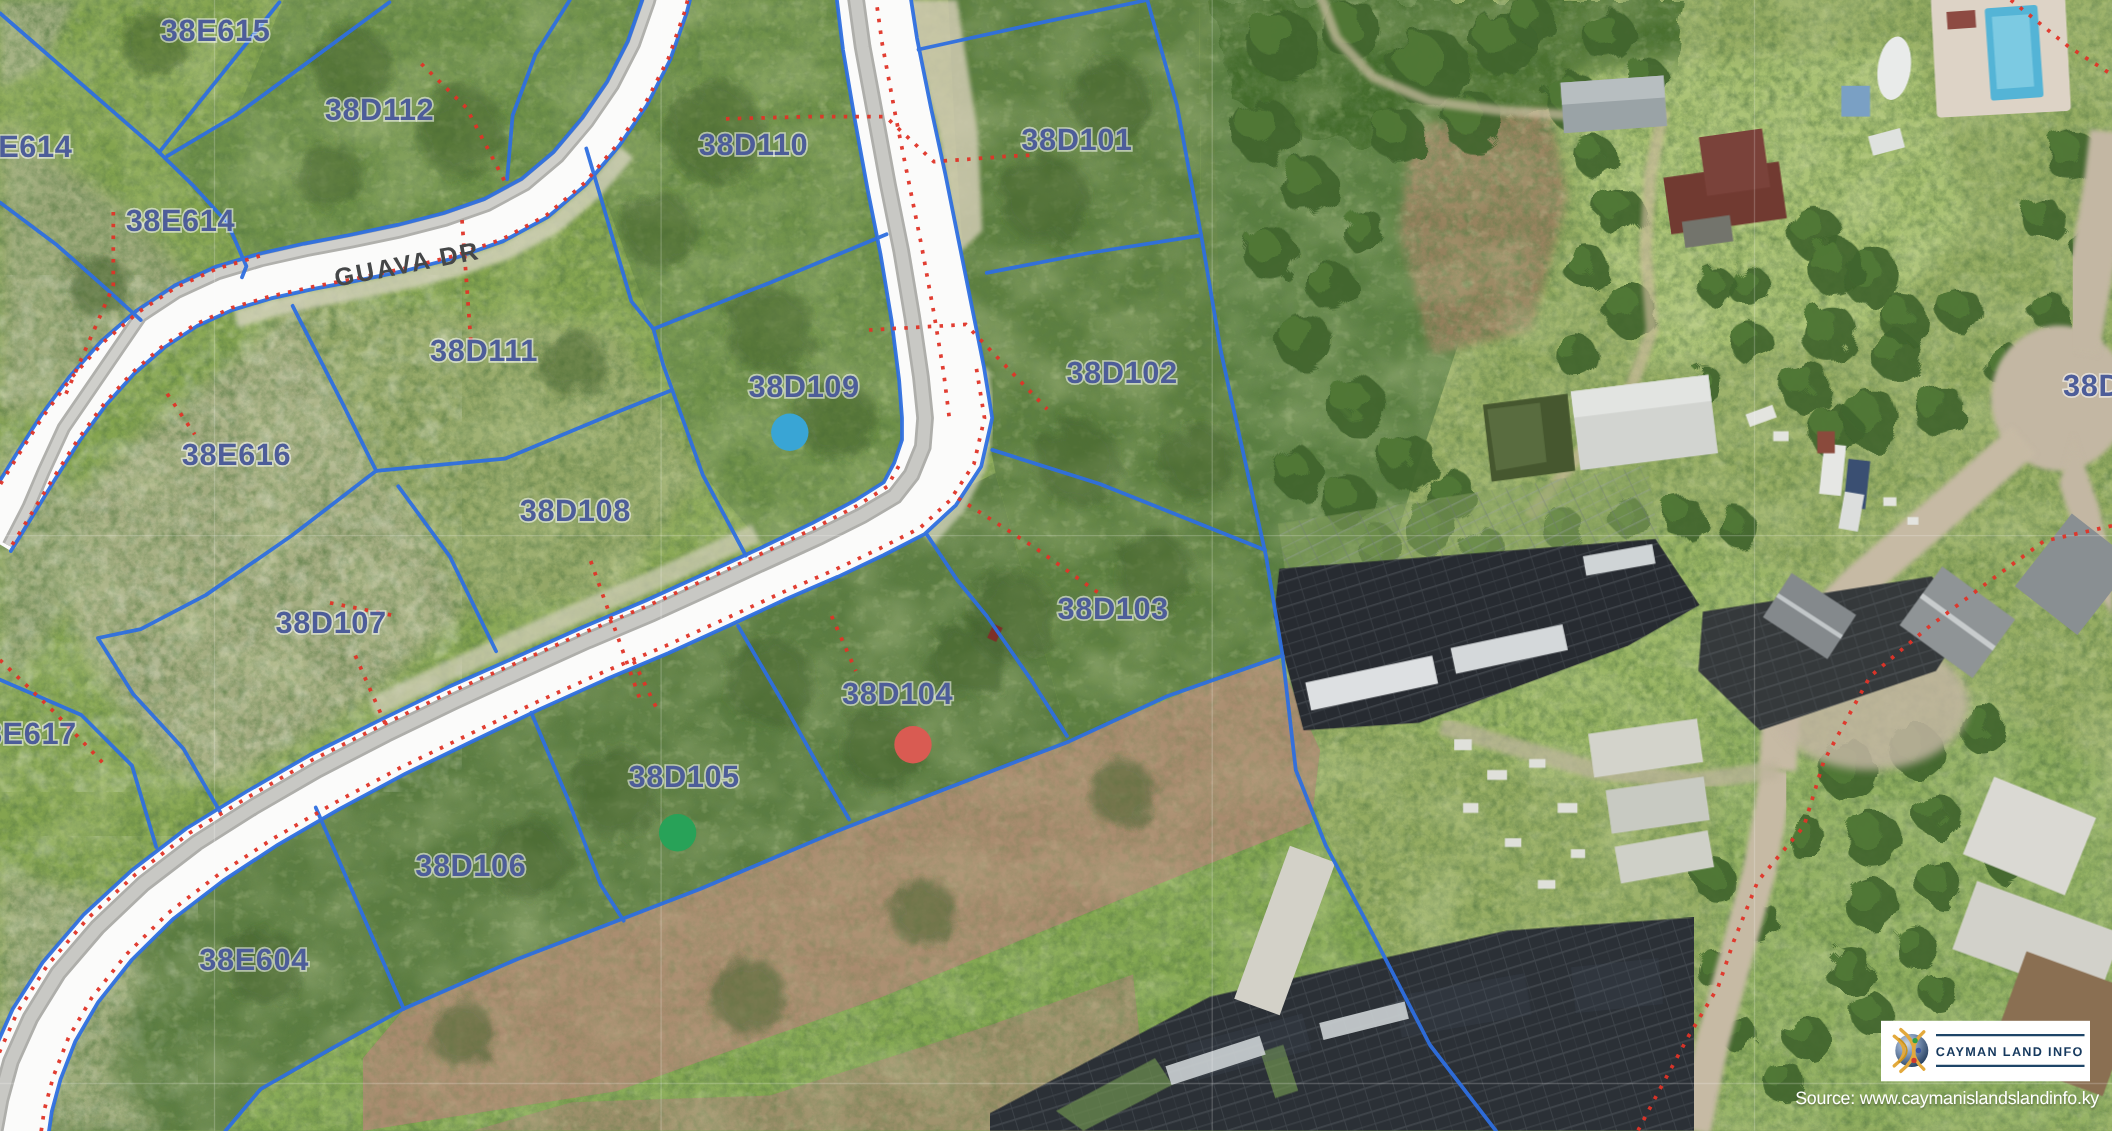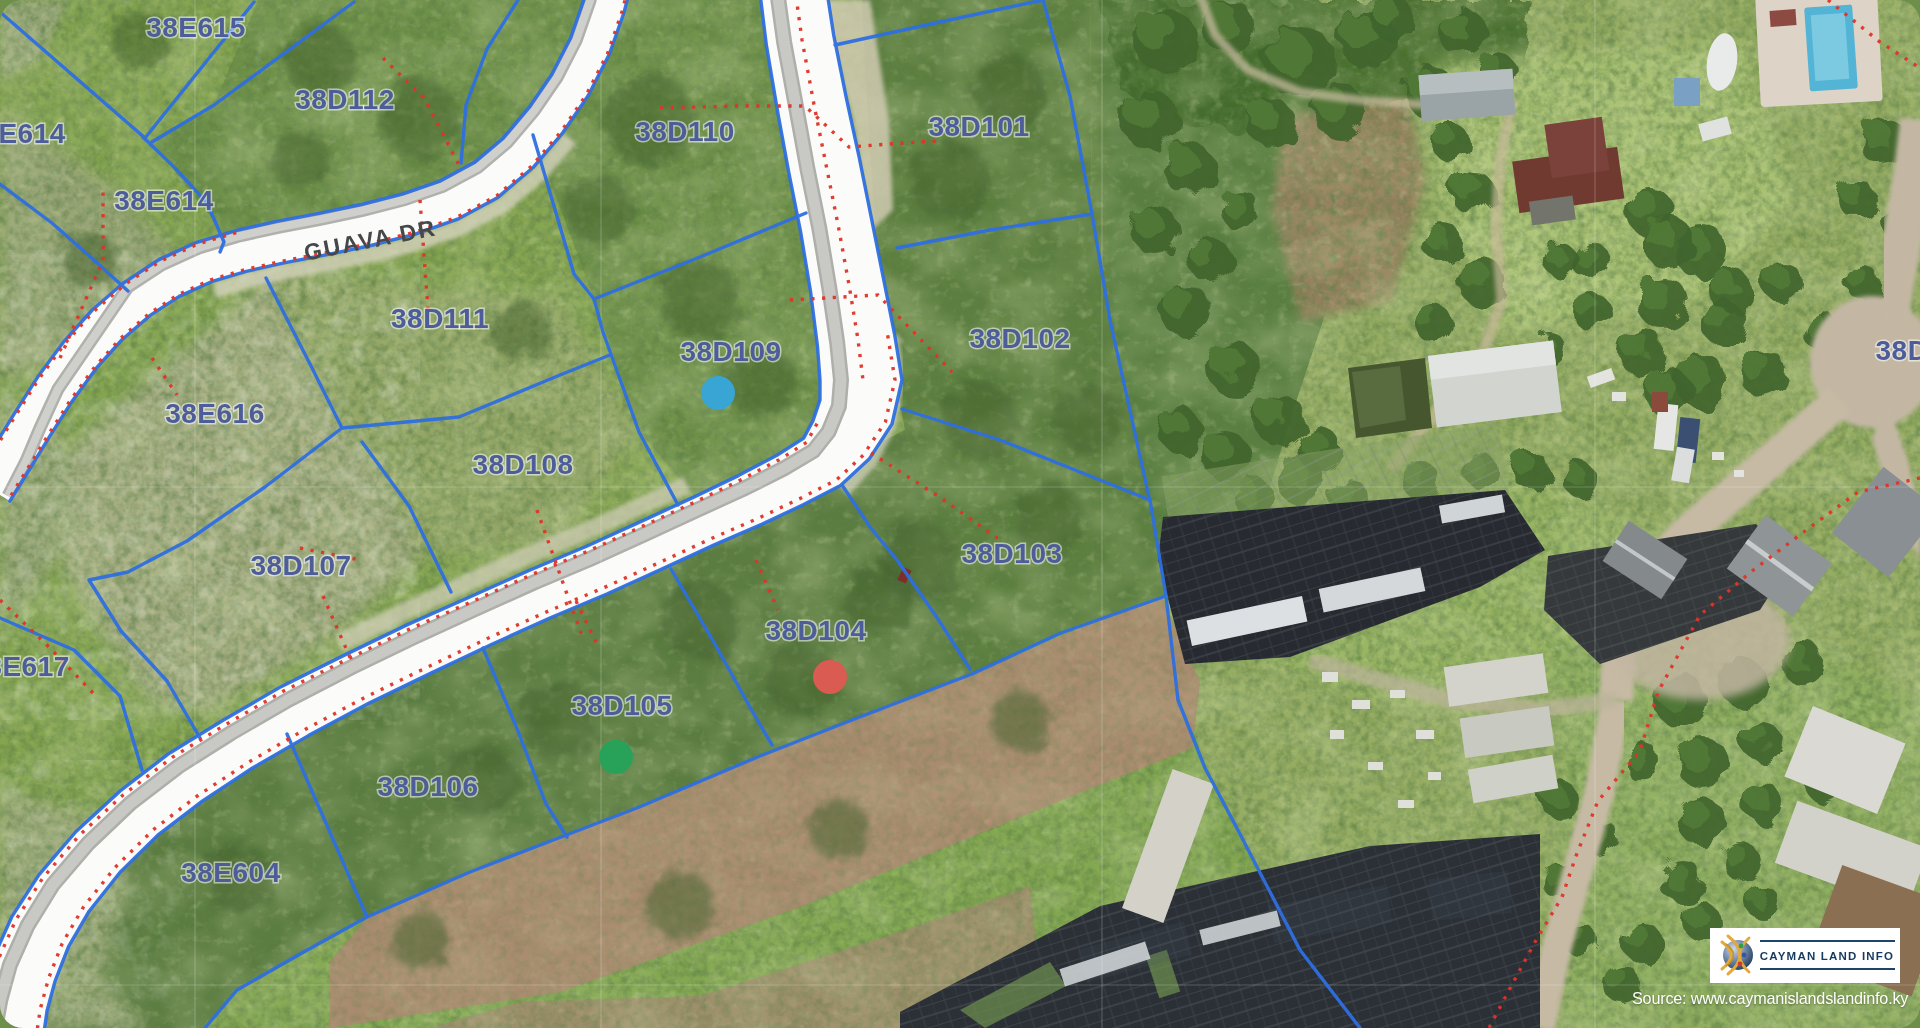--- a/index.html
+++ b/index.html
@@ -1,15 +1,15 @@
 <!DOCTYPE html>
 <html><head><meta charset="utf-8">
 <style>
 html,body{margin:0;padding:0;background:#6e8f4a;font-family:"Liberation Sans",sans-serif;}
-#map{position:relative;width:1920px;height:1028px;overflow:hidden;border-radius:23px;}
+#map{position:relative;width:1920px;height:1028px;overflow:hidden;}
 </style></head>
 <body>
 
 <div id="map">
 <svg width="1920" height="1028" viewBox="0 0 1920 1028">
 <defs>
 <filter id="nf" x="0" y="0" width="100%" height="100%">
  <feTurbulence type="fractalNoise" baseFrequency="0.13" numOctaves="4" seed="7"></feTurbulence>
  <feColorMatrix type="matrix" values="0 0 0 0 0.10  0 0 0 0 0.20  0 0 0 0 0.06  1.1 1.1 0 0 -0.85"></feColorMatrix>
 </filter>

